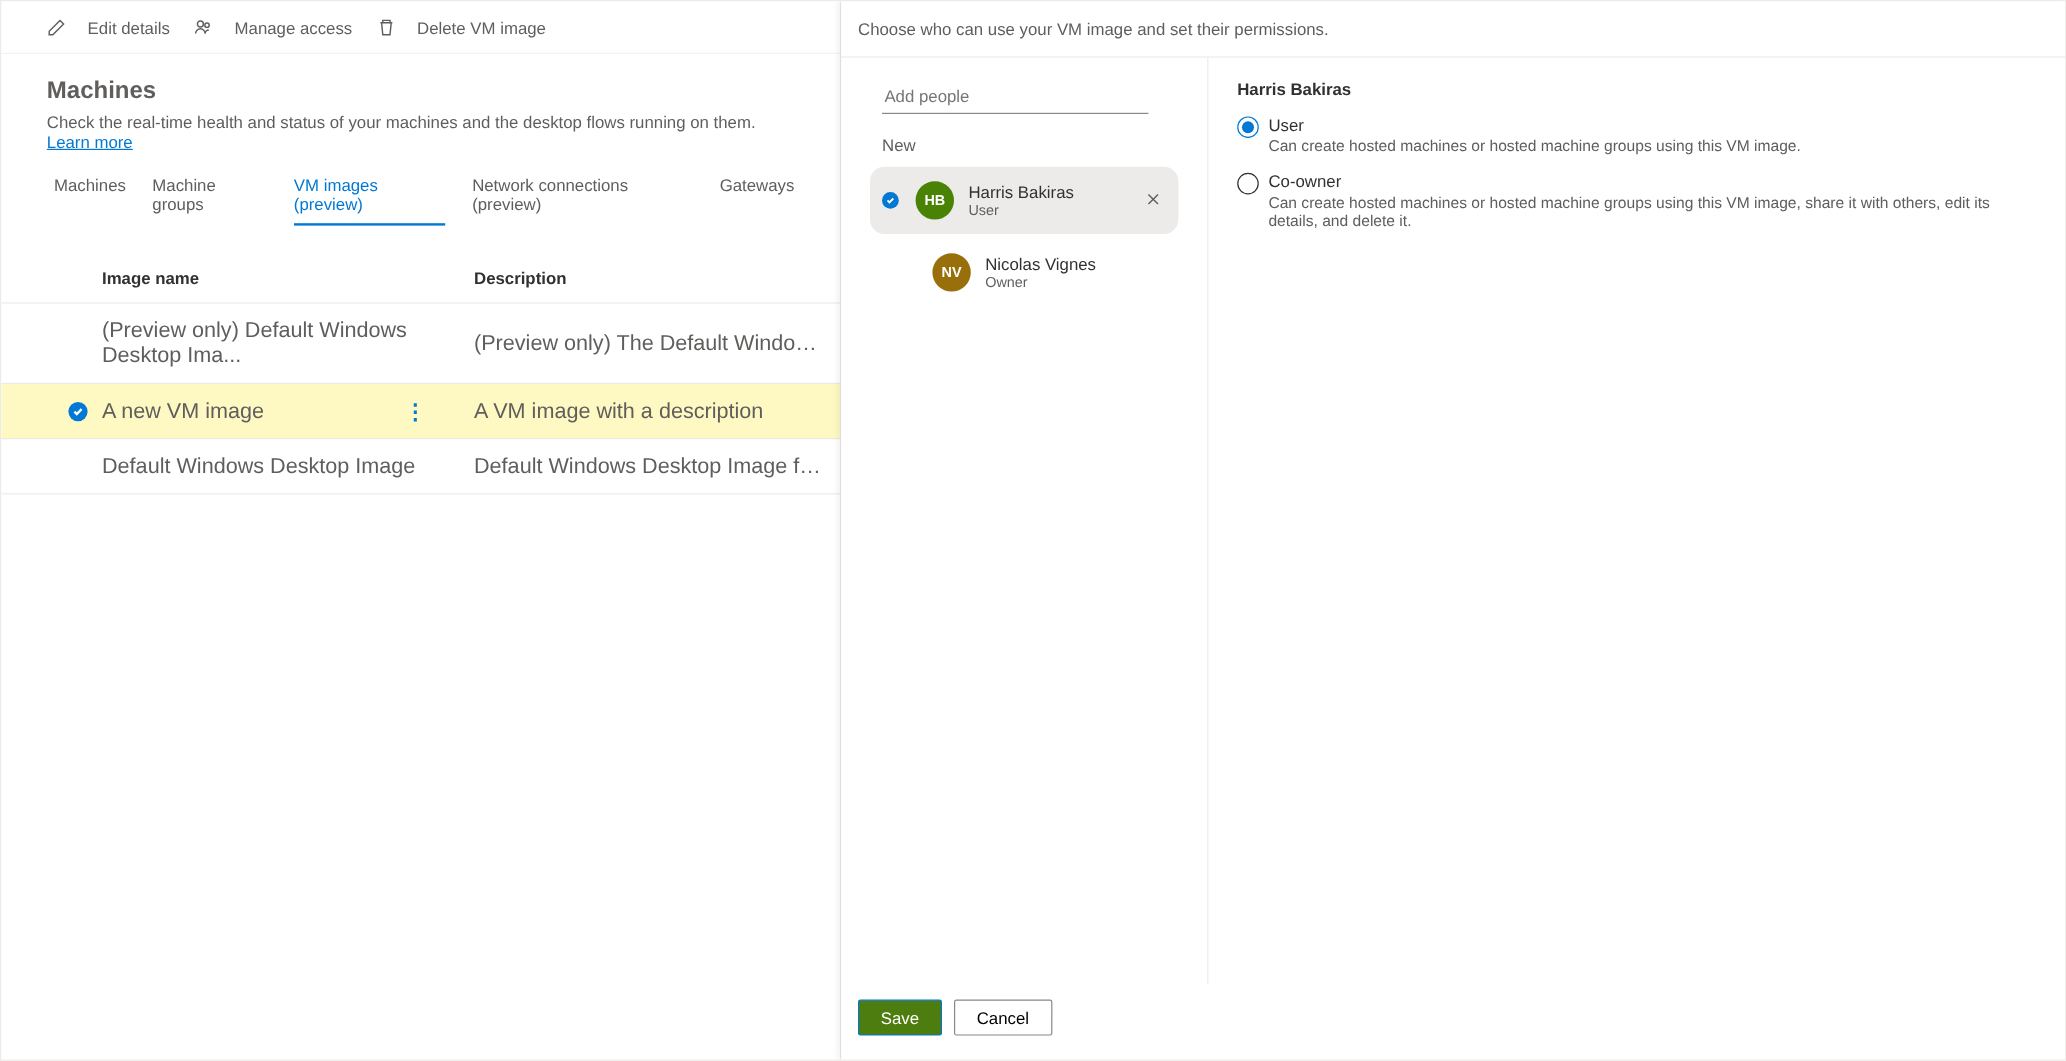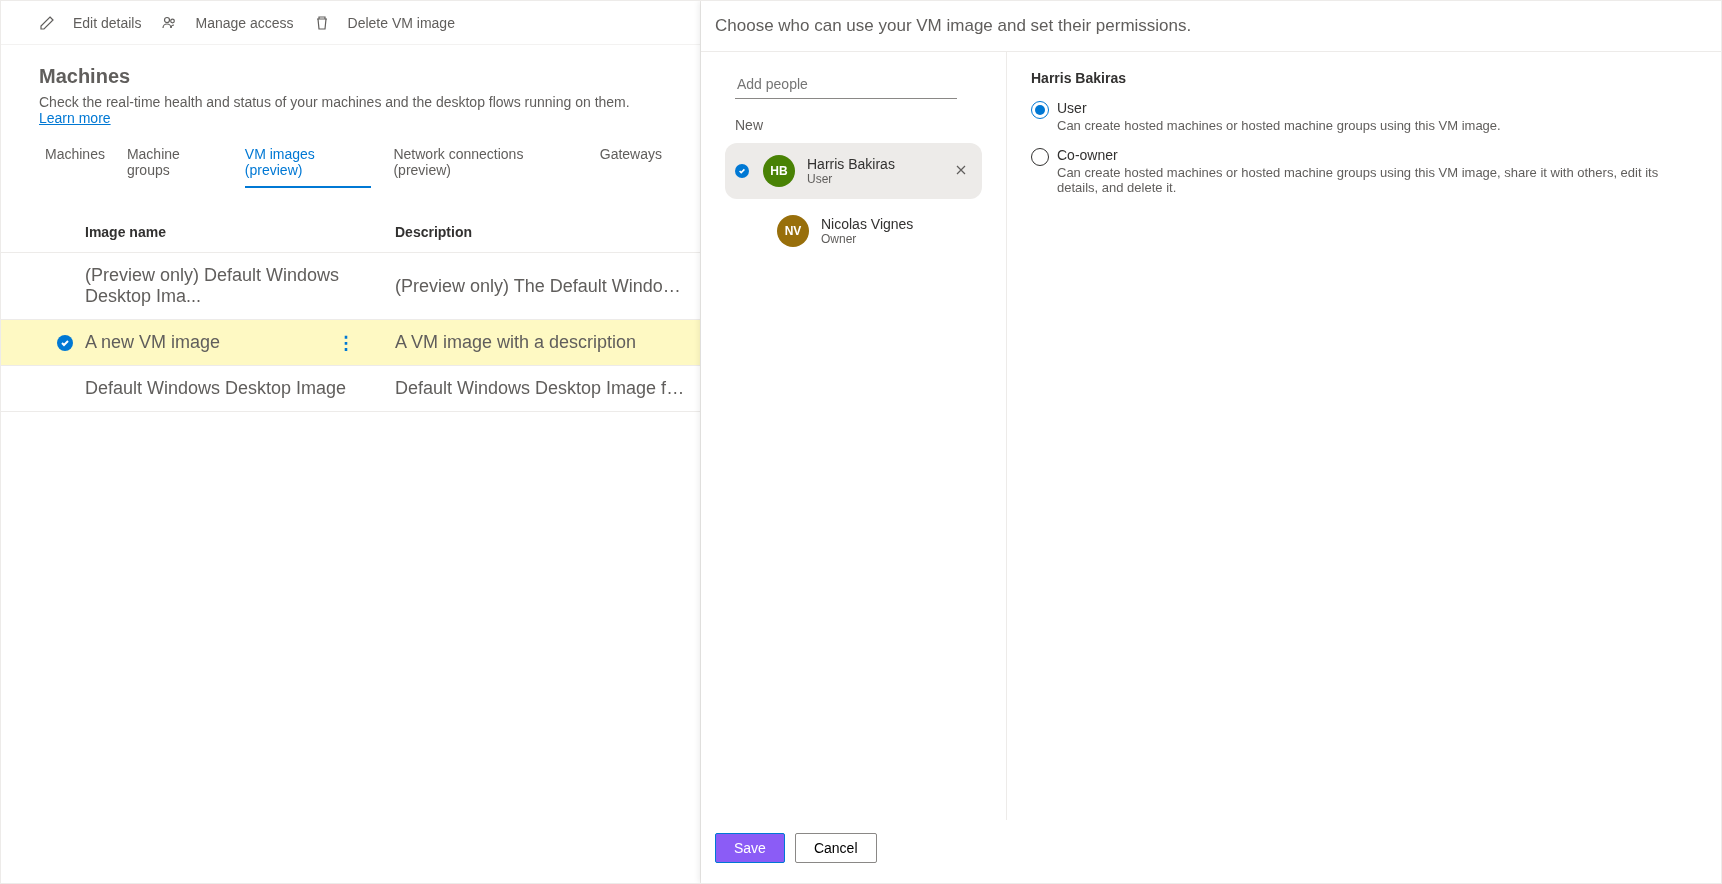--- a/index.html
+++ b/index.html
@@ -133,21 +133,21 @@
       flex: 1;
       display: flex;
       flex-direction: column;
       height: 100%;
       box-shadow: -2px 0 6px rgba(0,0,0,0.08);
       background: #fff;
     }
     .panel-header {
       padding: 15px 14px;
       color: #605e5c;
-      font-size: 17px;
+      font-size: 14px;
       border-bottom: 1px solid #edebe9;
     }
     .panel-body {
       flex: 1;
       display: flex;
       overflow: hidden;
     }
     .people-side {
       width: 305px;
       padding: 18px 24px 0 34px;
@@ -278,21 +278,21 @@
     }
     .btn {
       padding: 6px 18px;
       font-size: 14px;
       border-radius: 2px;
       cursor: pointer;
       border: 1px solid #8a8886;
       background: #fff;
     }
     .btn.primary {
-      background: #8b5cf6;
+      background: #4d7c0f;
       border-color: #0078d4;
       color: #fff;
     }
   </style>
 </head>
 <body>
 
 <div class="left-pane">
   <div class="toolbar">
     <button class="toolbar-btn">

